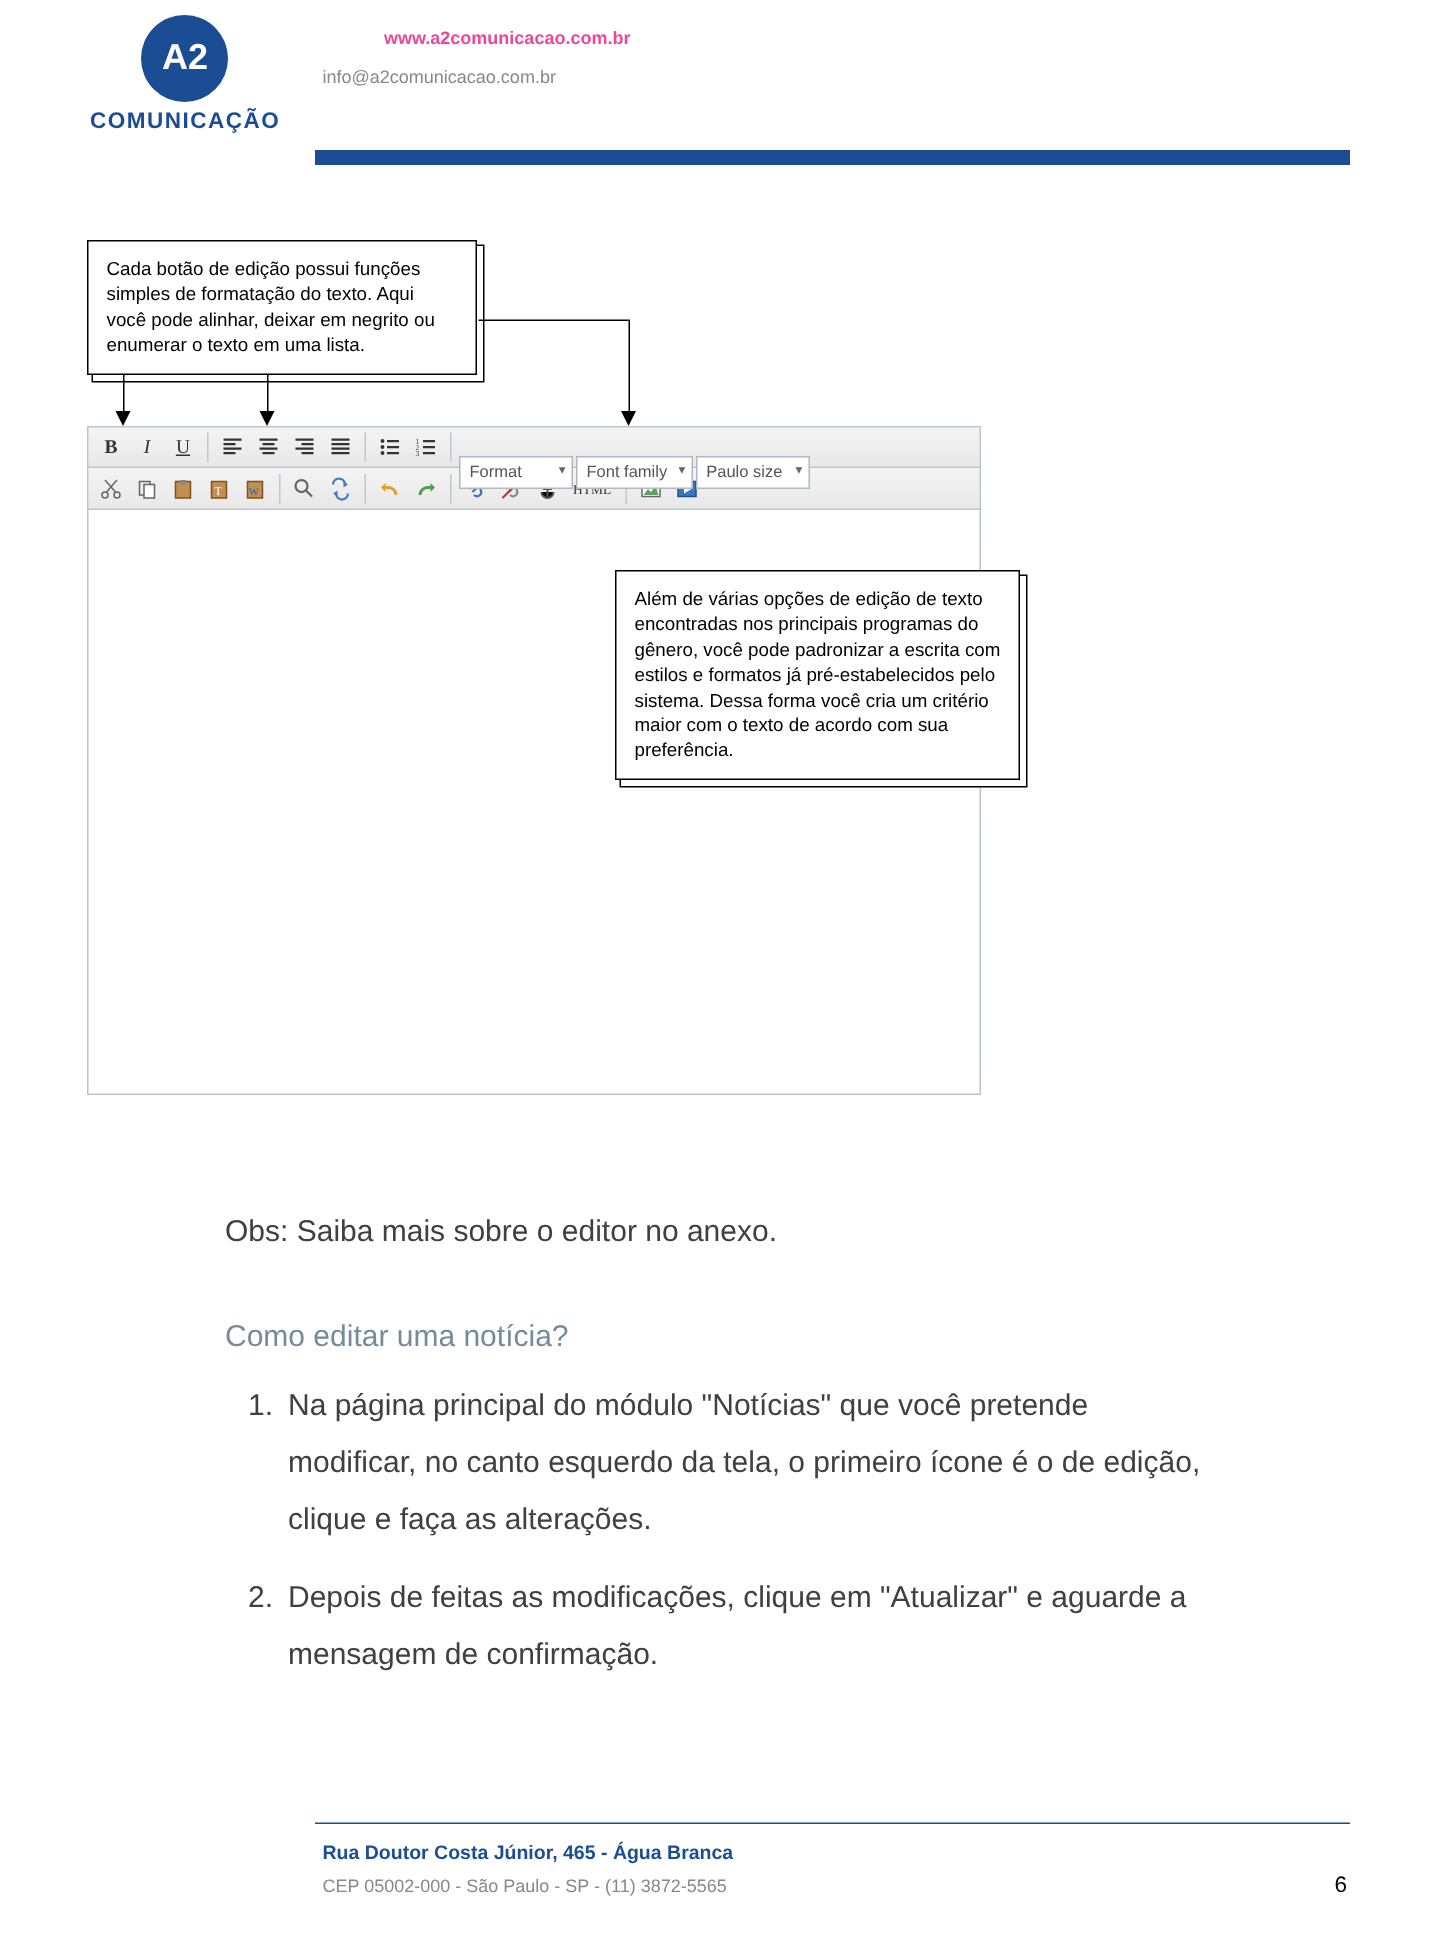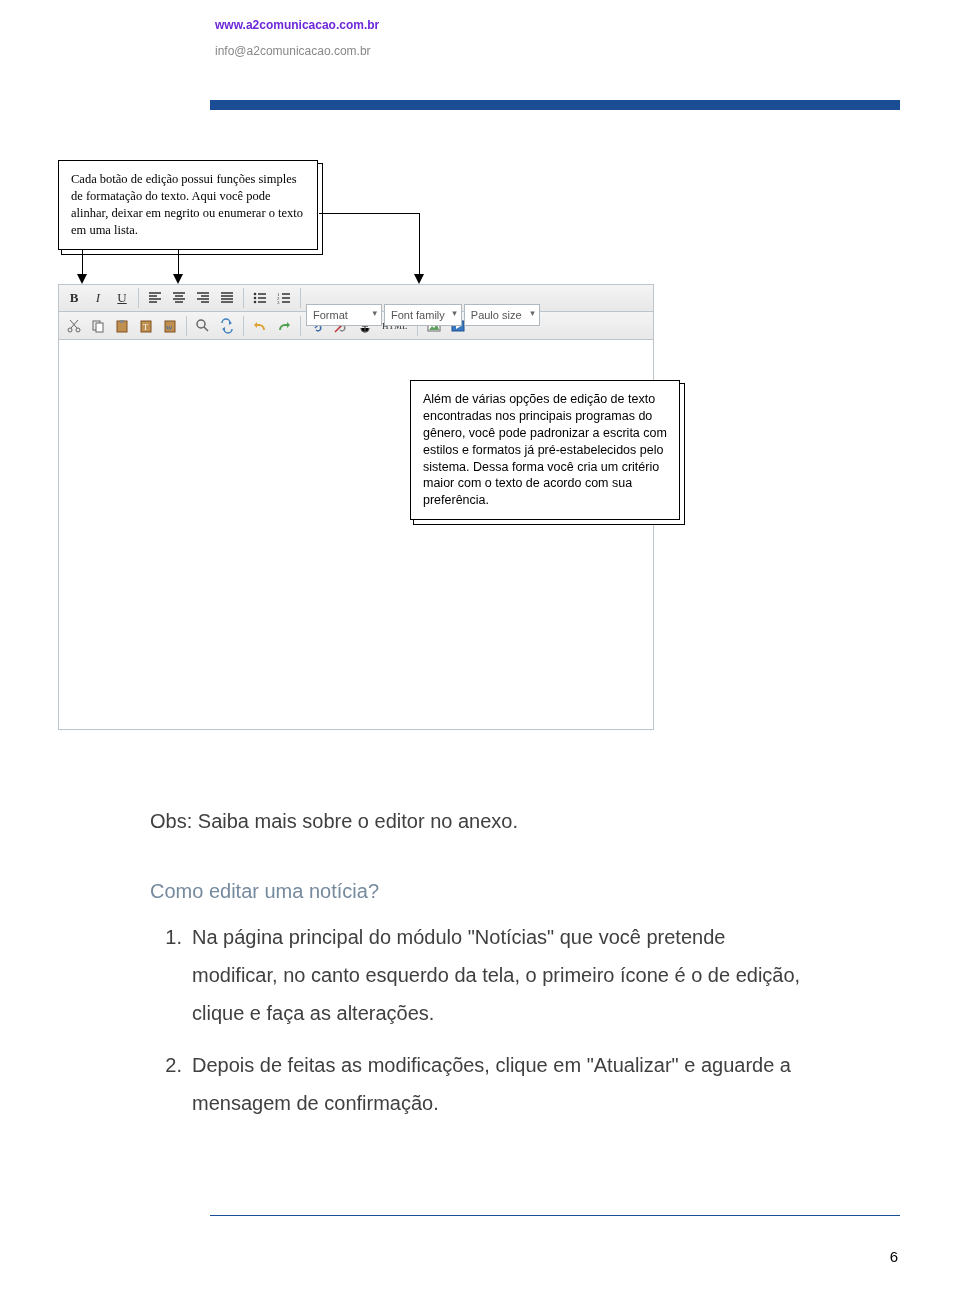--- a/index.html
+++ b/index.html
@@ -60,21 +60,21 @@
   }
   .callout {
     position: absolute;
     border: 1px solid #000;
     background: #fff;
     padding: 10px 12px;
     font-size: 12.5px;
     line-height: 1.35;
     box-shadow: 4px 4px 0 0 #fff, 4px 4px 0 1px #000;
   }
-  .callout1 { top: 160px; left: 58px; width: 260px; font-family: Liberation Serif, serif; }
+  .callout1 { top: 160px; left: 58px; width: 260px; }
   .callout2 { top: 380px; left: 410px; width: 270px; }
   .arrow-line {
     position: absolute;
     background: #000;
   }
   .arrow-head {
     position: absolute;
     width: 0; height: 0;
     border-left: 5px solid transparent;
     border-right: 5px solid transparent;
@@ -199,22 +199,28 @@
     right: 62px;
     bottom: 28px;
     font-size: 15px;
     font-family: Verdana, sans-serif;
   }
 </style>
 </head>
 <body>
 
 <div class="header">
+  <div class="logo-block">
+    <div style="display:flex;flex-direction:column;align-items:center;">
+      <div class="logo-circle">A2</div>
+      <div class="logo-text">COMUNICAÇÃO</div>
+    </div>
+  </div>
   <div class="header-urls">
-    <div style="font-weight:bold;color:#6d28d9;">www.a2comunicacao.com.br</div>
+    <div style="font-weight:bold;color:#ec4899;margin-left:41px;">www.a2comunicacao.com.br</div>
     <div>info@a2comunicacao.com.br</div>
   </div>
   <div class="header-rule"></div>
 </div>
 
 <div class="callout callout1">Cada botão de edição possui funções simples de formatação do texto. Aqui você pode alinhar, deixar em negrito ou enumerar o texto em uma lista.</div>
 <div class="arrow-line" style="top:250px;left:82px;width:1px;height:26px;"></div>
 <div class="arrow-head" style="top:274px;left:77px;"></div>
 <div class="arrow-line" style="top:250px;left:178px;width:1px;height:26px;"></div>
 <div class="arrow-head" style="top:274px;left:173px;"></div>
@@ -375,14 +381,18 @@
     <div>Na página principal do módulo "Notícias" que você pretende modificar, no canto esquerdo da tela, o primeiro ícone é o de edição, clique e faça as alterações.</div>
   </div>
   <div class="list-item">
     <div class="list-num">2.</div>
     <div>Depois de feitas as modificações, clique em "Atualizar" e aguarde a mensagem de confirmação.</div>
   </div>
 </div>
 
 <div class="footer">
   <div class="footer-rule"></div>
+  <div class="footer-text">
+    <div class="addr1">Rua Doutor Costa Júnior, 465 - Água Branca</div>
+    <div>CEP 05002-000 - São Paulo - SP - (11) 3872-5565</div>
+  </div>
   <div class="page-num">6</div>
 </div>
 
 </body></html>

